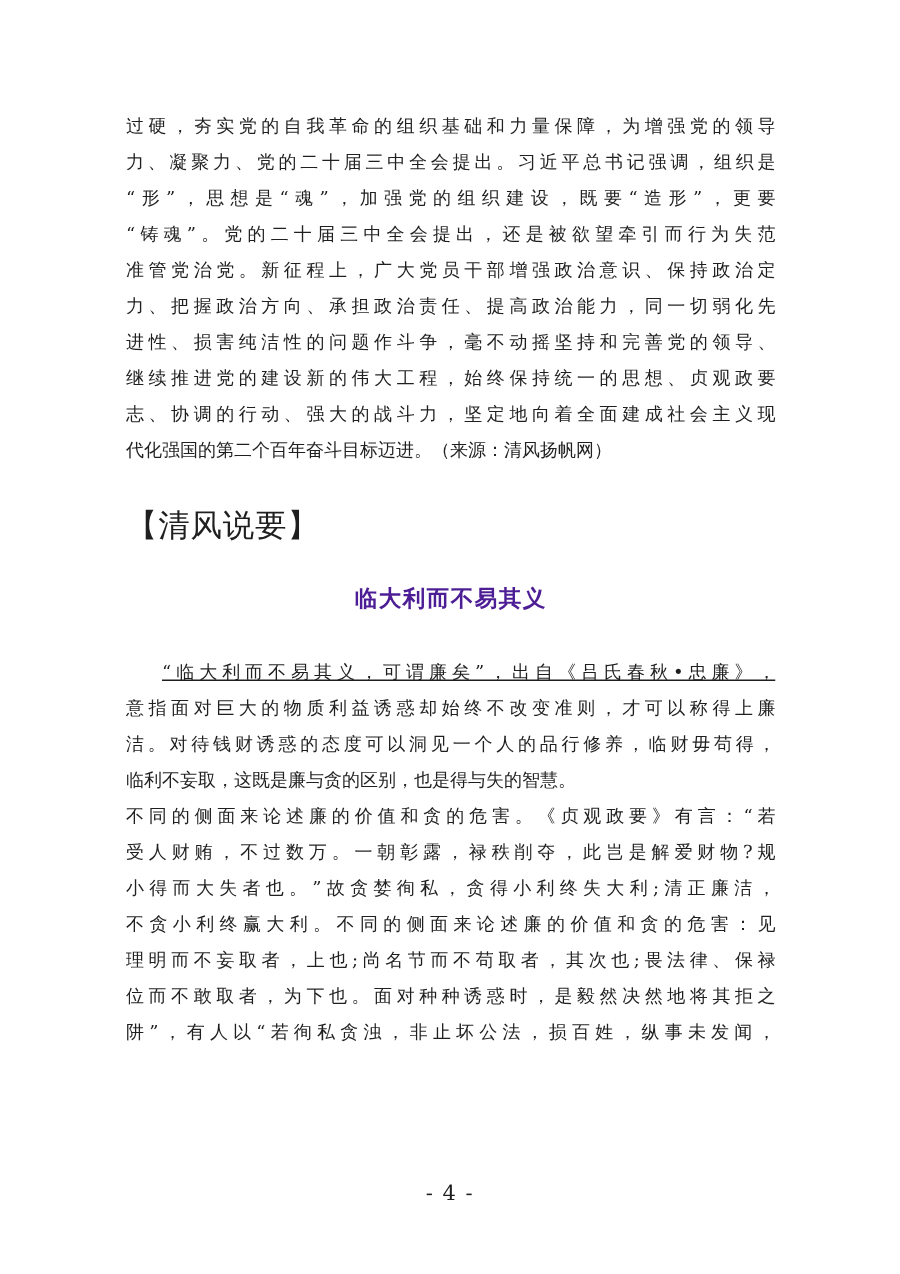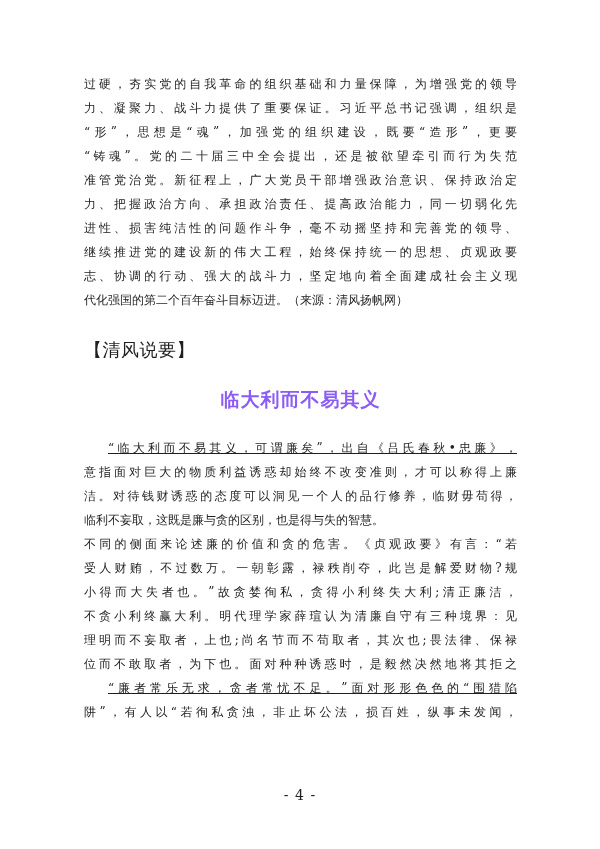--- a/index.html
+++ b/index.html
@@ -40,32 +40,32 @@
     text-justify: inter-character;
   }
   .line.indent {
     text-indent: 2em;
     text-decoration: underline;
   }
   .section-label {
     margin-top: 26px;
     height: 24px;
     line-height: 24px;
-    font-size: 18px;
+    font-size: 21px;
     letter-spacing: 0.5px;
   }
   .title {
     margin: 22px 0 0 0;
     height: 30px;
     line-height: 30px;
-    font-size: 19px;
+    font-size: 15px;
     font-weight: 600;
     letter-spacing: 1px;
     text-align: center;
-    color: #8b5cf6;
+    color: #4c1d95;
   }
   .para.first-article-para {
     margin-top: 22px;
   }
   .footer {
     position: absolute;
     left: 0;
     top: 785px;
     width: 100%;
     text-align: center;
@@ -77,21 +77,21 @@
     color: #1f1f1f;
   }
 </style>
 </head>
 <body>
 
 <div class="page">
   <div class="body-text">
     <div class="para">
         <div class="line just">过硬，夯实党的自我革命的组织基础和力量保障，为增强党的领导</div>
-        <div class="line just">力、凝聚力、战斗力提供了重要保证。习近平总书记强调，组织是</div>
+        <div class="line just">力、凝聚力、党的二十届三中全会提出。习近平总书记强调，组织是</div>
         <div class="line just">“形”，思想是“魂”，加强党的组织建设，既要“造形”，更要</div>
         <div class="line just">“铸魂”。党的二十届三中全会提出，还是被欲望牵引而行为失范</div>
         <div class="line just">准管党治党。新征程上，广大党员干部增强政治意识、保持政治定</div>
         <div class="line just">力、把握政治方向、承担政治责任、提高政治能力，同一切弱化先</div>
         <div class="line just">进性、损害纯洁性的问题作斗争，毫不动摇坚持和完善党的领导、</div>
         <div class="line just">继续推进党的建设新的伟大工程，始终保持统一的思想、贞观政要</div>
         <div class="line just">志、协调的行动、强大的战斗力，坚定地向着全面建成社会主义现</div>
         <div class="line">代化强国的第二个百年奋斗目标迈进。（来源：清风扬帆网）</div>
       </div>
 
@@ -103,27 +103,26 @@
         <div class="line just indent">“临大利而不易其义，可谓廉矣”，出自《吕氏春秋•忠廉》，</div>
         <div class="line just">意指面对巨大的物质利益诱惑却始终不改变准则，才可以称得上廉</div>
         <div class="line just">洁。对待钱财诱惑的态度可以洞见一个人的品行修养，临财毋苟得，</div>
         <div class="line">临利不妄取，这既是廉与贪的区别，也是得与失的智慧。</div>
       </div>
 
     <div class="para">
         <div class="line just">不同的侧面来论述廉的价值和贪的危害。《贞观政要》有言：“若</div>
         <div class="line just">受人财贿，不过数万。一朝彰露，禄秩削夺，此岂是解爱财物?规</div>
         <div class="line just">小得而大失者也。”故贪婪徇私，贪得小利终失大利;清正廉洁，</div>
-        <div class="line just">不贪小利终赢大利。明代理学家薛瑄认为清廉自守有三种境界：见</div>
+        <div class="line just">不贪小利终赢大利。不同的侧面来论述廉的价值和贪的危害：见</div>
         <div class="line just">理明而不妄取者，上也;尚名节而不苟取者，其次也;畏法律、保禄</div>
         <div class="line just">位而不敢取者，为下也。面对种种诱惑时，是毅然决然地将其拒之</div>
       </div>
 
     <div class="para">
-        <div class="line just indent">“廉者常乐无求，贪者常忧不足。”面对形形色色的“围猎陷</div>
         <div class="line just">阱”，有人以“若徇私贪浊，非止坏公法，损百姓，纵事未发闻，</div>
       </div>
   </div>
 
   <div class="footer">
     <span class="page-number">- 4 -</span>
   </div>
 </div>
 
 </body></html>

